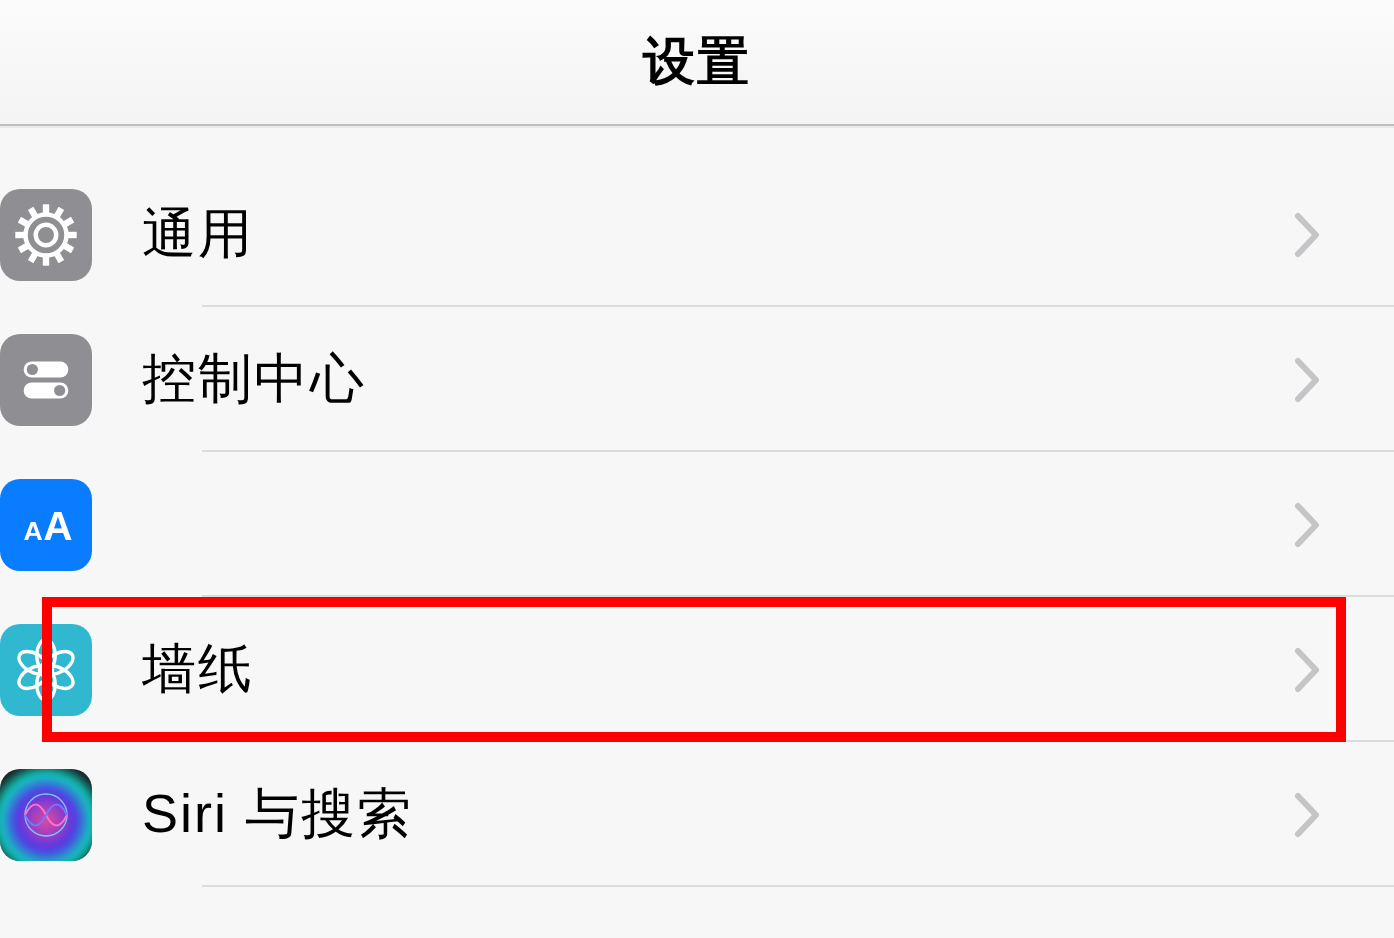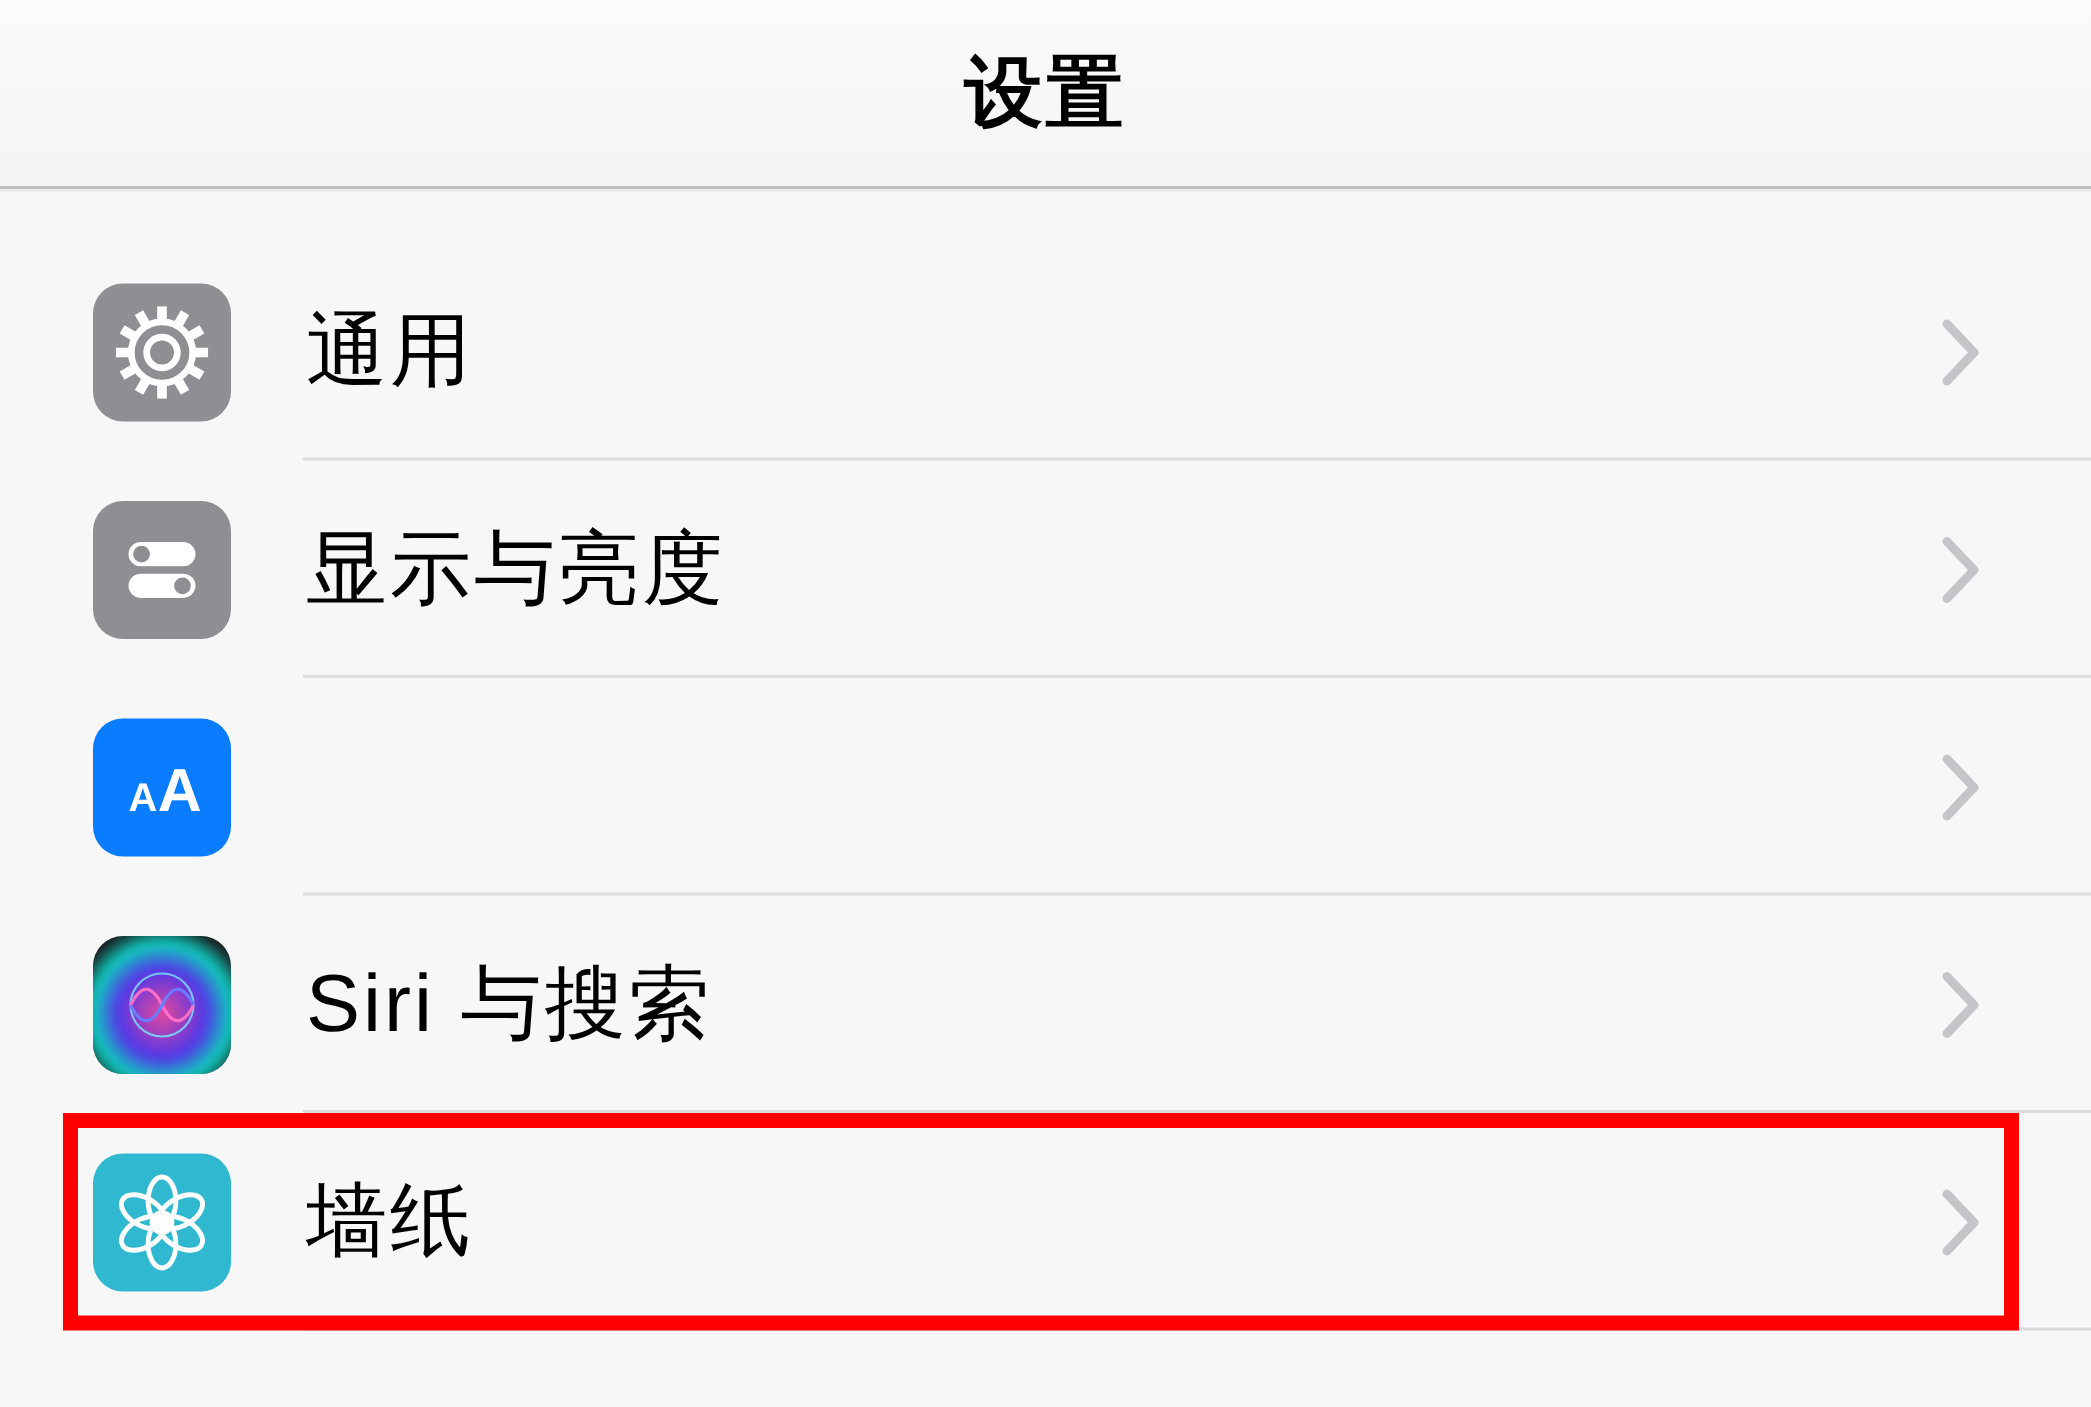--- a/index.html
+++ b/index.html
@@ -31,21 +31,20 @@
       color: #000;
       letter-spacing: 2px;
     }
     .list {
       padding-top: 36px;
     }
     .row {
       height: 145px;
       display: flex;
       align-items: center;
-      padding-left: 62px;
       padding-right: 72px;
       position: relative;
       cursor: pointer;
     }
     .row .divider {
       position: absolute;
       left: 202px;
       right: 0;
       bottom: 0;
       height: 2px;
@@ -150,58 +149,38 @@
   <div class="row-wrap">
     <div class="row">
       <div class="icon-box bg-gray2">
         <svg width="62" height="62" viewBox="0 0 100 100">
           <rect x="14" y="20" width="72" height="26" rx="13" fill="#ffffff"></rect>
           <circle cx="28" cy="33" r="9" fill="#8e8e93"></circle>
           <rect x="14" y="54" width="72" height="26" rx="13" fill="#ffffff"></rect>
           <circle cx="72" cy="67" r="9" fill="#8e8e93"></circle>
         </svg>
       </div>
-      <div class="label">显示与亮度</div>
+      <div class="label">控制中心</div>
       <div class="chevron">
         <svg width="28" height="46" viewBox="0 0 28 46">
             <polyline points="4,4 22,23 4,42" fill="none" stroke="#c5c5c7" stroke-width="6" stroke-linecap="round" stroke-linejoin="round"></polyline>
           </svg>
       </div>
       <div class="divider"></div>
     </div>
   </div>
 
   <div class="row-wrap">
     <div class="row">
       <div class="icon-box bg-blue">
         <svg width="70" height="58" viewBox="0 0 100 80">
           <text x="18" y="62" font-size="38" font-weight="600" fill="#ffffff" font-family="Helvetica">A</text>
           <text x="46" y="62" font-size="58" font-weight="600" fill="#ffffff" font-family="Helvetica">A</text>
         </svg>
       </div>
-      <div class="chevron">
-        <svg width="28" height="46" viewBox="0 0 28 46">
-            <polyline points="4,4 22,23 4,42" fill="none" stroke="#c5c5c7" stroke-width="6" stroke-linecap="round" stroke-linejoin="round"></polyline>
-          </svg>
-      </div>
-      <div class="divider"></div>
-    </div>
-  </div>
-
-  <div class="row-wrap">
-    <div class="row">
-      <div class="icon-box bg-siri">
-        <div class="siri-glow"></div>
-        <svg width="70" height="70" viewBox="0 0 100 100" style="position:relative">
-          <circle cx="50" cy="50" r="30" fill="none" stroke="#7ae7ff" stroke-width="2" opacity="0.8"></circle>
-          <path d="M20,50 Q35,20 50,50 T80,50" fill="none" stroke="#ff6ec7" stroke-width="3"></path>
-          <path d="M20,50 Q35,80 50,50 T80,50" fill="none" stroke="#6a7bff" stroke-width="3"></path>
-        </svg>
-      </div>
-      <div class="label">Siri 与搜索</div>
       <div class="chevron">
         <svg width="28" height="46" viewBox="0 0 28 46">
             <polyline points="4,4 22,23 4,42" fill="none" stroke="#c5c5c7" stroke-width="6" stroke-linecap="round" stroke-linejoin="round"></polyline>
           </svg>
       </div>
       <div class="divider"></div>
     </div>
   </div>
 
   <div class="row-wrap">
@@ -225,13 +204,33 @@
       <div class="chevron">
         <svg width="28" height="46" viewBox="0 0 28 46">
             <polyline points="4,4 22,23 4,42" fill="none" stroke="#c5c5c7" stroke-width="6" stroke-linecap="round" stroke-linejoin="round"></polyline>
           </svg>
       </div>
       <div class="divider"></div>
     </div>
     <div class="highlight"></div>
   </div>
 
+  <div class="row-wrap">
+    <div class="row">
+      <div class="icon-box bg-siri">
+        <div class="siri-glow"></div>
+        <svg width="70" height="70" viewBox="0 0 100 100" style="position:relative">
+          <circle cx="50" cy="50" r="30" fill="none" stroke="#7ae7ff" stroke-width="2" opacity="0.8"></circle>
+          <path d="M20,50 Q35,20 50,50 T80,50" fill="none" stroke="#ff6ec7" stroke-width="3"></path>
+          <path d="M20,50 Q35,80 50,50 T80,50" fill="none" stroke="#6a7bff" stroke-width="3"></path>
+        </svg>
+      </div>
+      <div class="label">Siri 与搜索</div>
+      <div class="chevron">
+        <svg width="28" height="46" viewBox="0 0 28 46">
+            <polyline points="4,4 22,23 4,42" fill="none" stroke="#c5c5c7" stroke-width="6" stroke-linecap="round" stroke-linejoin="round"></polyline>
+          </svg>
+      </div>
+      <div class="divider"></div>
+    </div>
+  </div>
+
 </div>
 
 </body></html>

